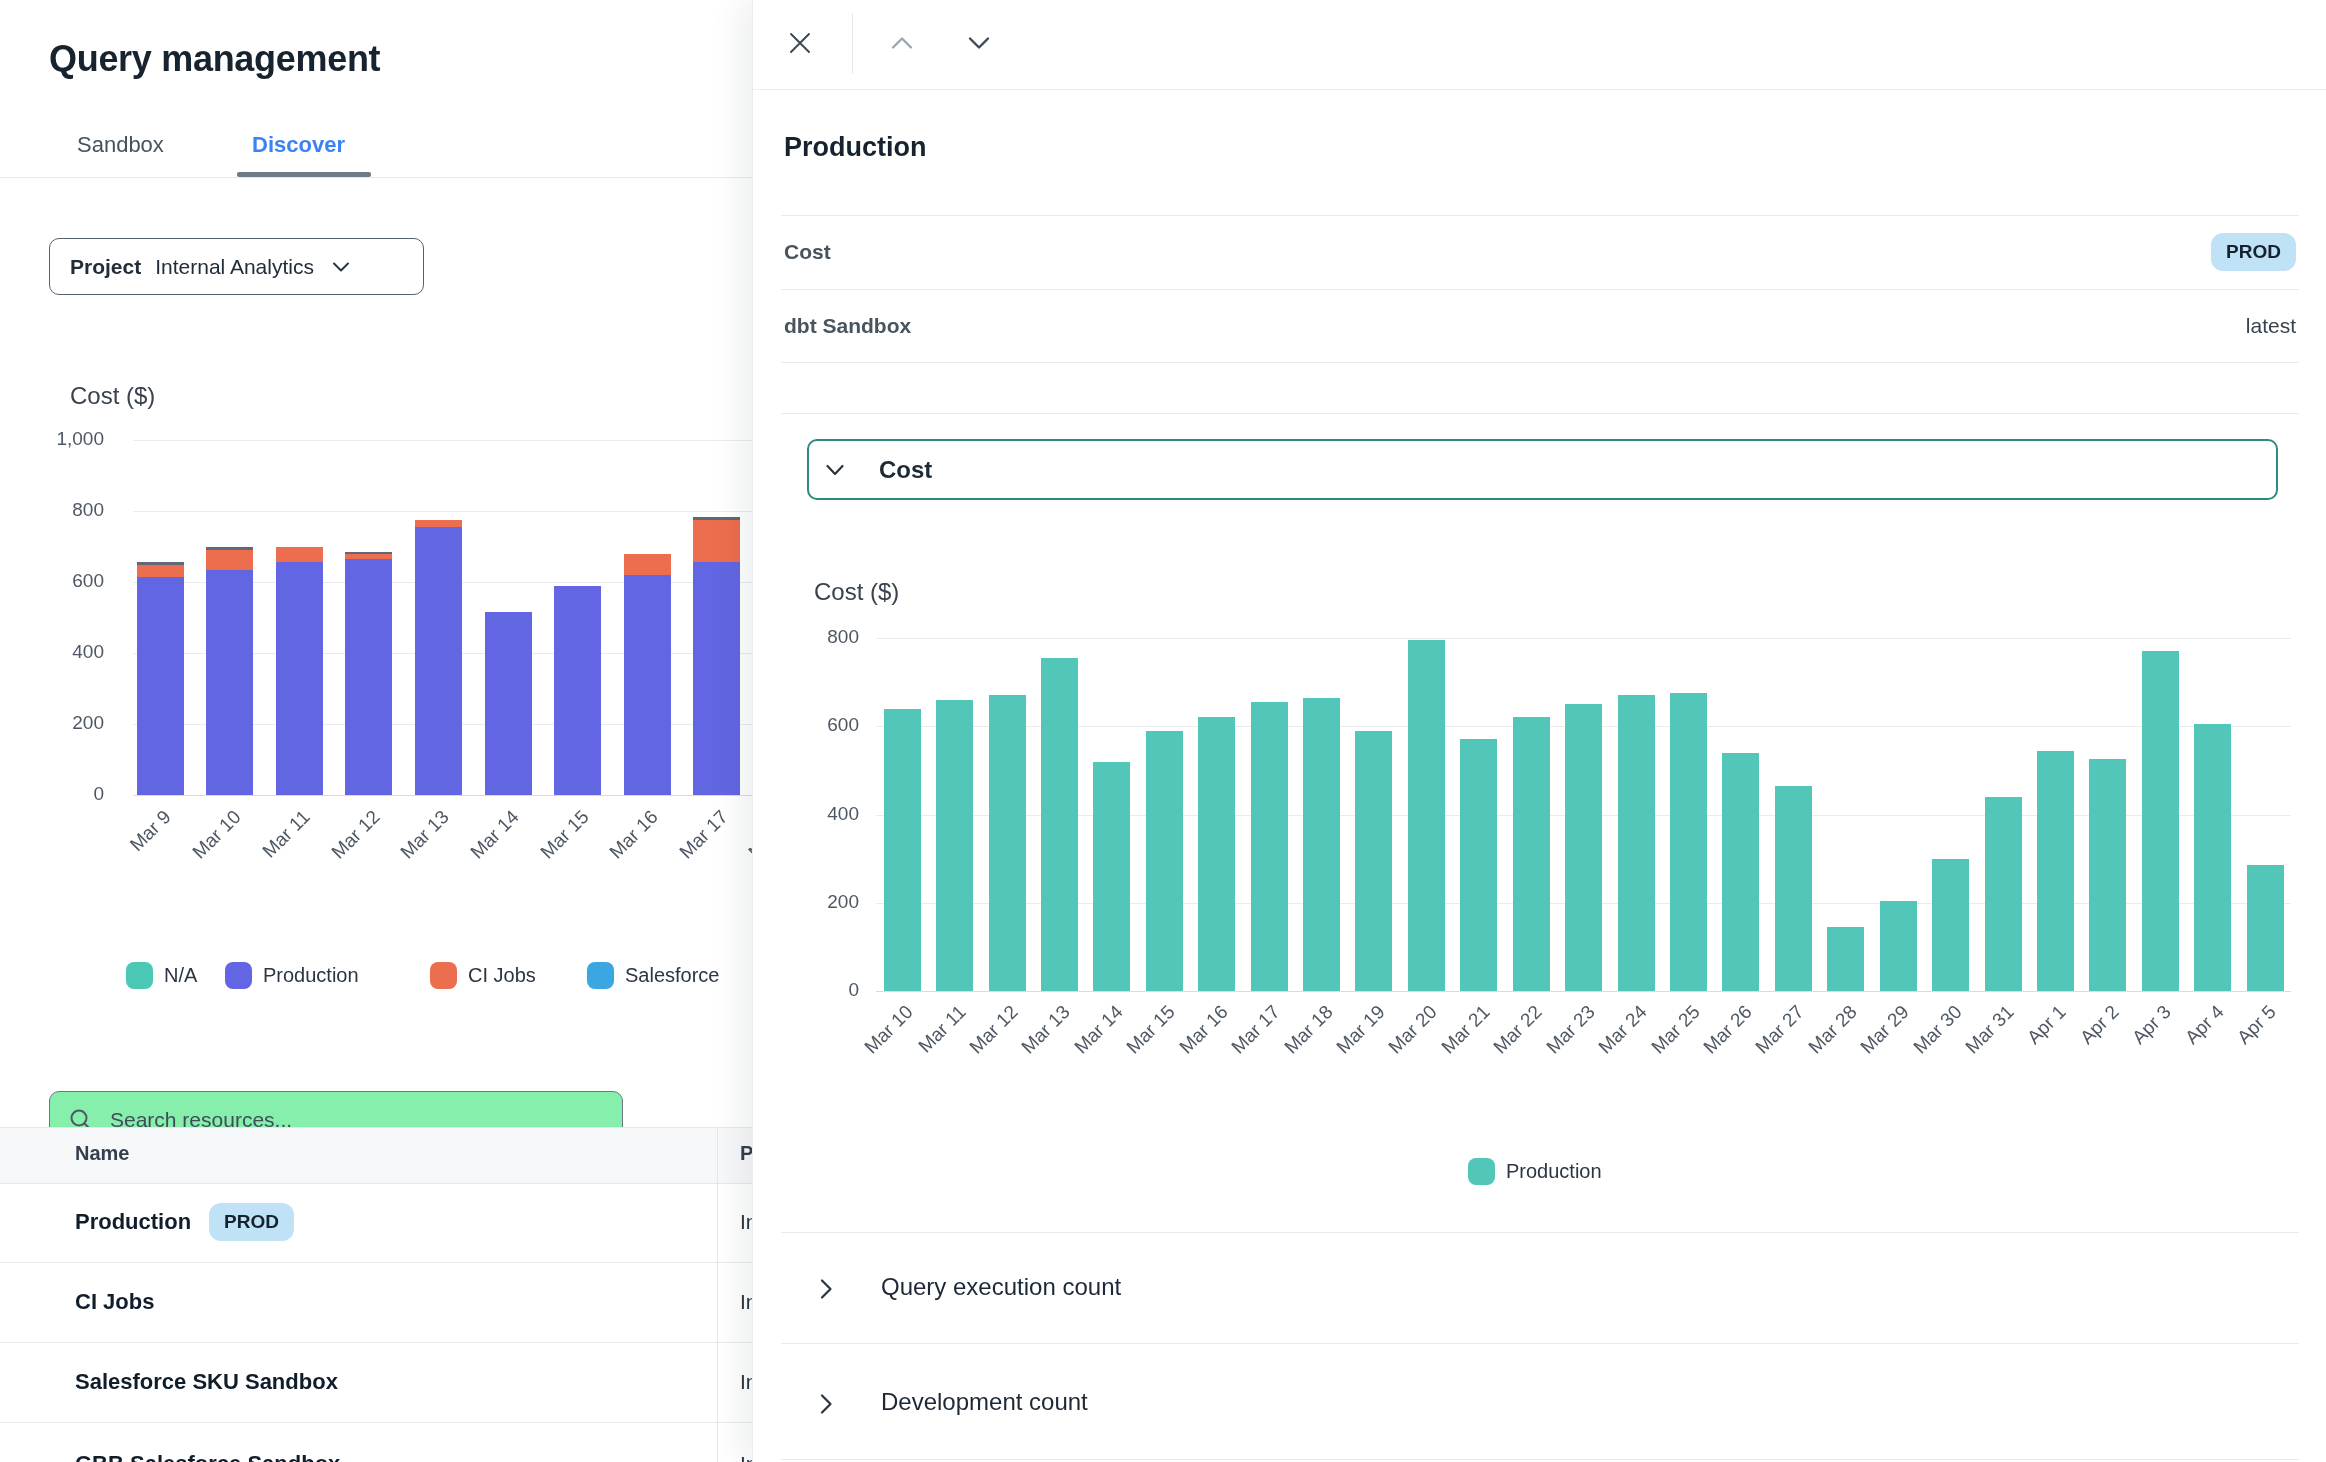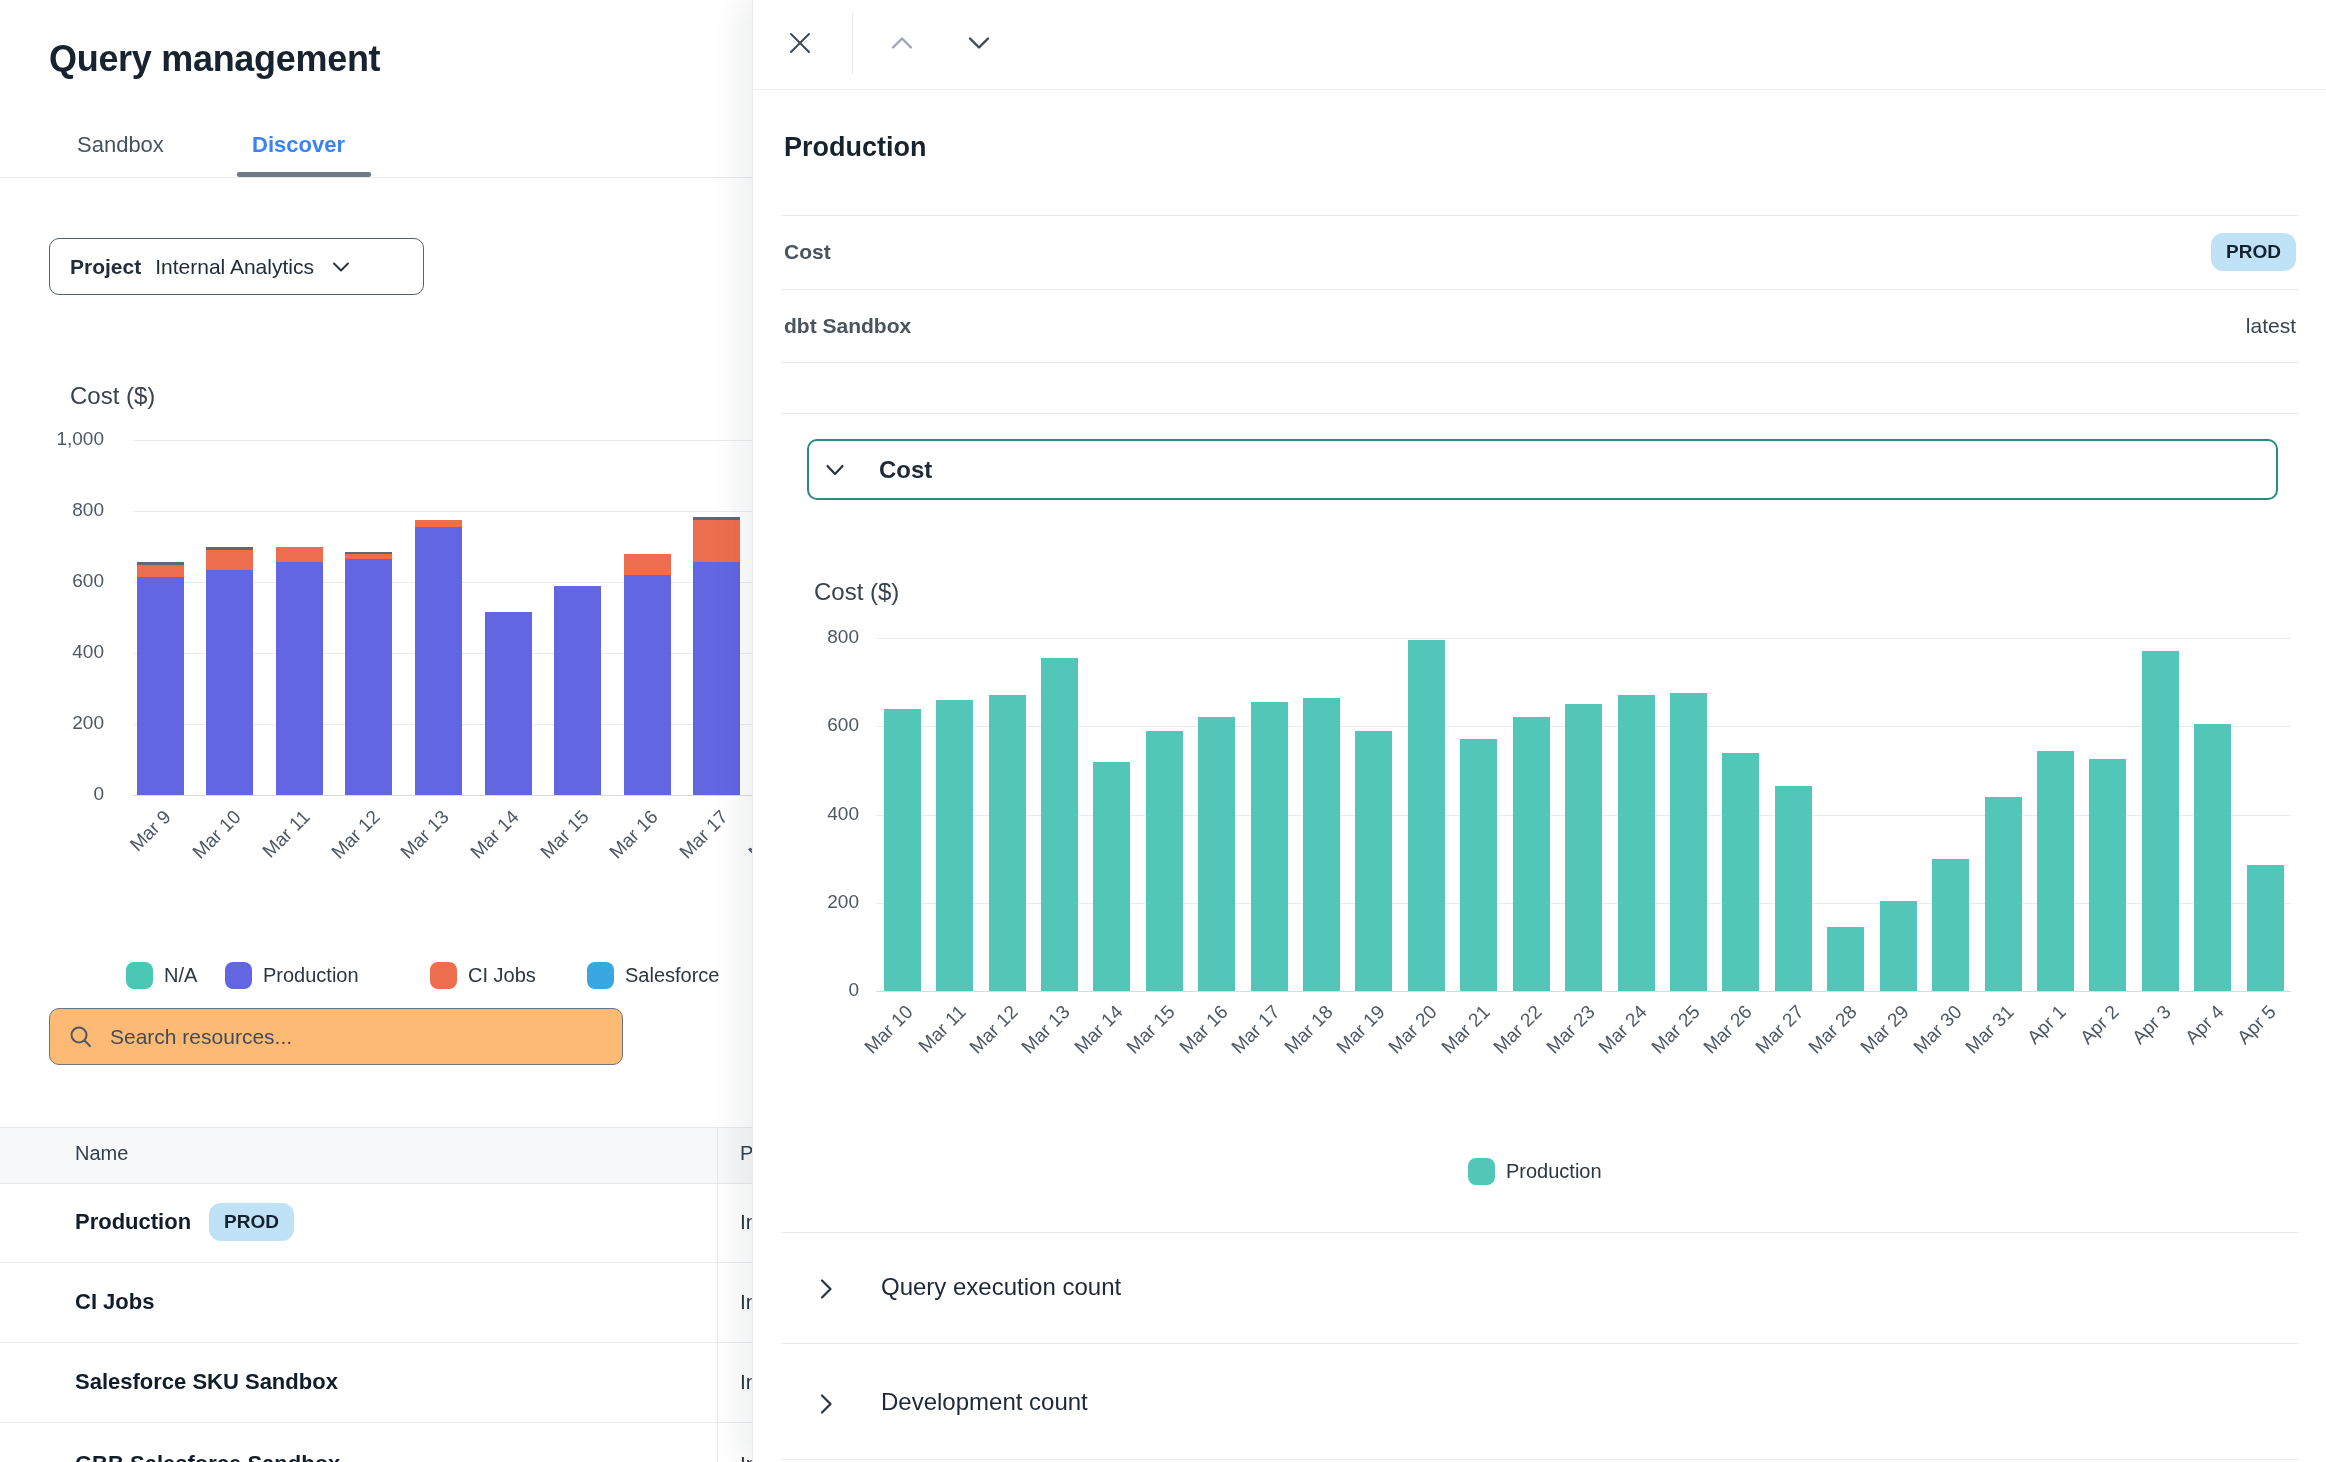--- a/index.html
+++ b/index.html
@@ -22,26 +22,26 @@
     display:flex;align-items:center;gap:14px;padding:0 20px;box-sizing:border-box;font-size:21px;color:#222d3a;background:#fff;cursor:pointer}
   .filter-label{font-weight:600}
   .chart-title{font-size:24px;color:#39424e}
   .gl{position:absolute;height:1px;background:#e9ecef}
   .axl{position:absolute;height:1px;background:#d8dce1}
   .bar{position:absolute}
   .ytick{position:absolute;text-align:right;font-size:19px;color:#4e5864}
   .xlab{position:absolute;text-align:right;font-size:19px;color:#4e5864;transform:rotate(-45deg);transform-origin:100% 0;white-space:nowrap}
   .leg{position:absolute;display:flex;align-items:center;gap:11px;font-size:20px;color:#2b3642}
   .sw{width:27px;height:27px;border-radius:8px;flex:0 0 auto}
-  .search-box{left:49px;top:1008px;width:574px;height:57px;border:1.5px solid #6b7683;border-radius:10px;
-    display:flex;align-items:center;gap:14px;padding:0 18px;box-sizing:border-box;background:#fdba74}
+  .search-box{left:49px;top:1091px;width:574px;height:57px;border:1.5px solid #6b7683;border-radius:10px;
+    display:flex;align-items:center;gap:14px;padding:0 18px;box-sizing:border-box;background:#86efac}
   .search-box input{border:0;outline:0;font-size:21px;color:#29333f;flex:1;font-family:inherit;background:transparent}
   .search-box input::placeholder{color:#414c58;opacity:1}
   .thead{left:0;top:1127px;width:2326px;height:55px;background:#f7f8f9;border-top:1px solid #e5e8ea;border-bottom:1px solid #e5e8ea}
-  .th{position:absolute;top:14px;font-size:20px;font-weight:400;color:#33404d}
+  .th{position:absolute;top:14px;font-size:20px;font-weight:700;color:#33404d}
   .trow{position:absolute;left:0;width:2326px;height:80px;border-bottom:1px solid #e8eaec;background:#fff0}
   .tname{position:absolute;left:75px;top:50%;transform:translateY(-50%);font-size:22px;font-weight:700;color:#101d2a;display:flex;align-items:center;gap:18px}
   .tproj{position:absolute;left:740px;top:50%;transform:translateY(-50%);font-size:21px;color:#2b3642}
   .col-div{left:717px;top:1127px;width:1px;height:335px;background:#e5e8ea}
   .badge{display:inline-flex;align-items:center;height:38px;padding:0 15px;border-radius:12px;background:#bfe2f7;color:#16232f;font-size:19px;font-weight:600}
   
   #drawer{position:absolute;left:752px;top:0;width:1574px;height:1462px;background:#fff;
     border-left:1px solid #e9ebee;box-shadow:-12px 0 30px rgba(16,24,40,.07);z-index:5}
   .tb-divider{left:0;top:89px;width:100%;height:1px;background:#ebedef}
   .tb-vline{left:99px;top:13px;width:1px;height:61px;background:#e5e8eb}

